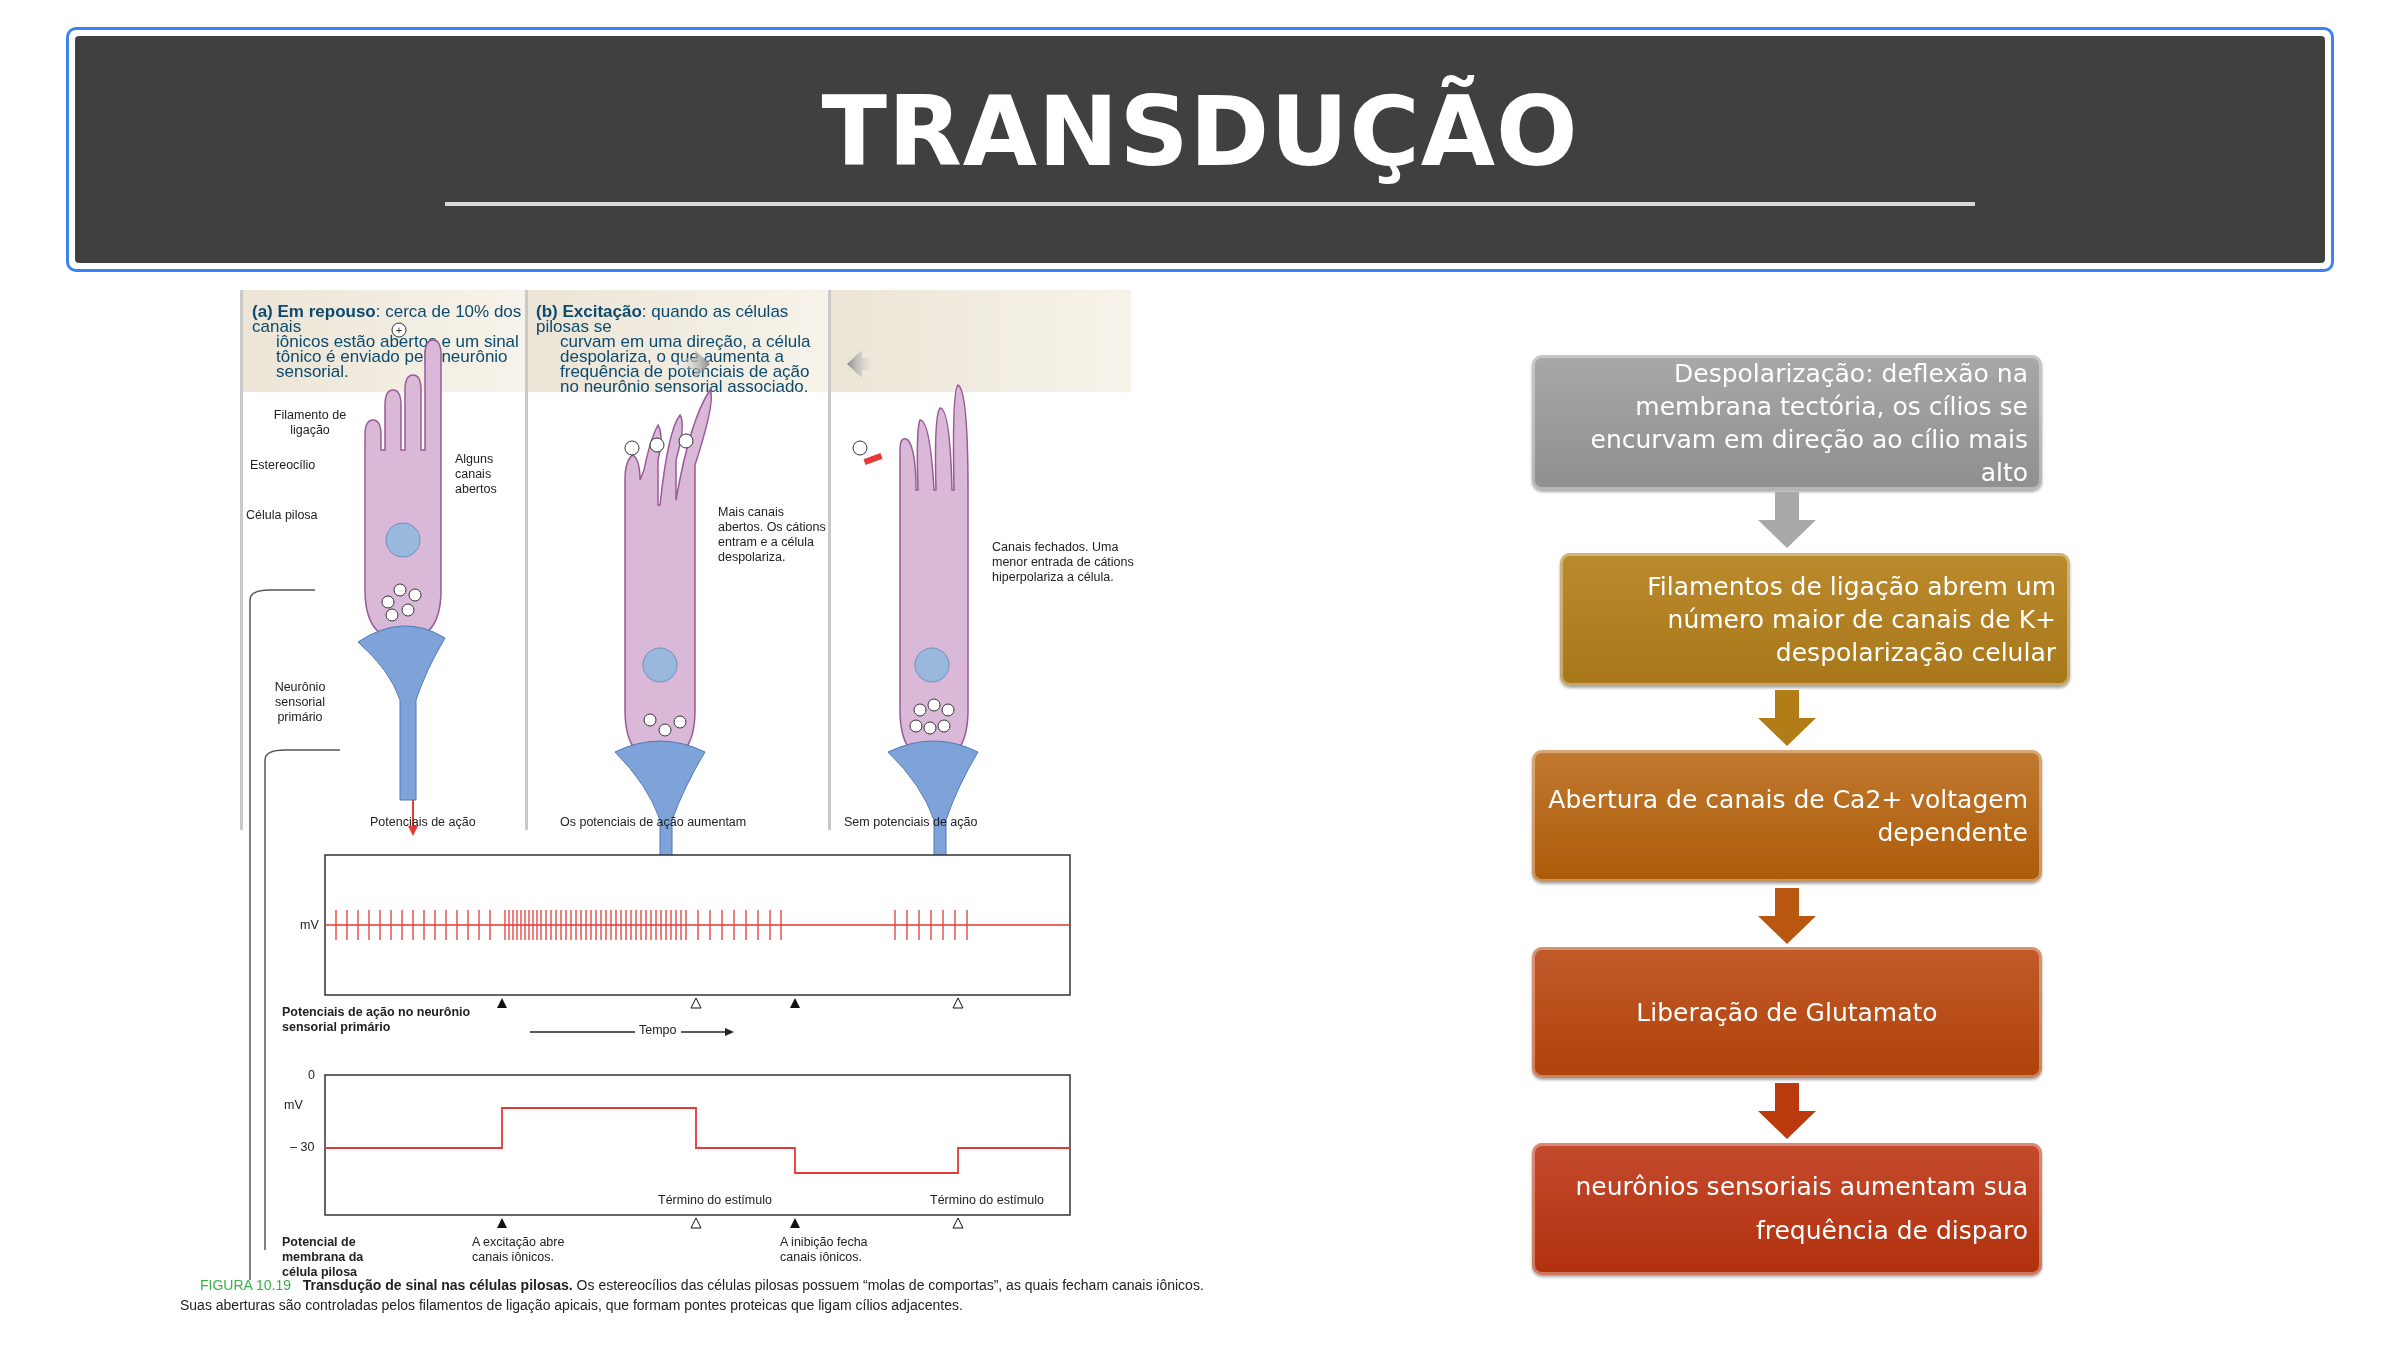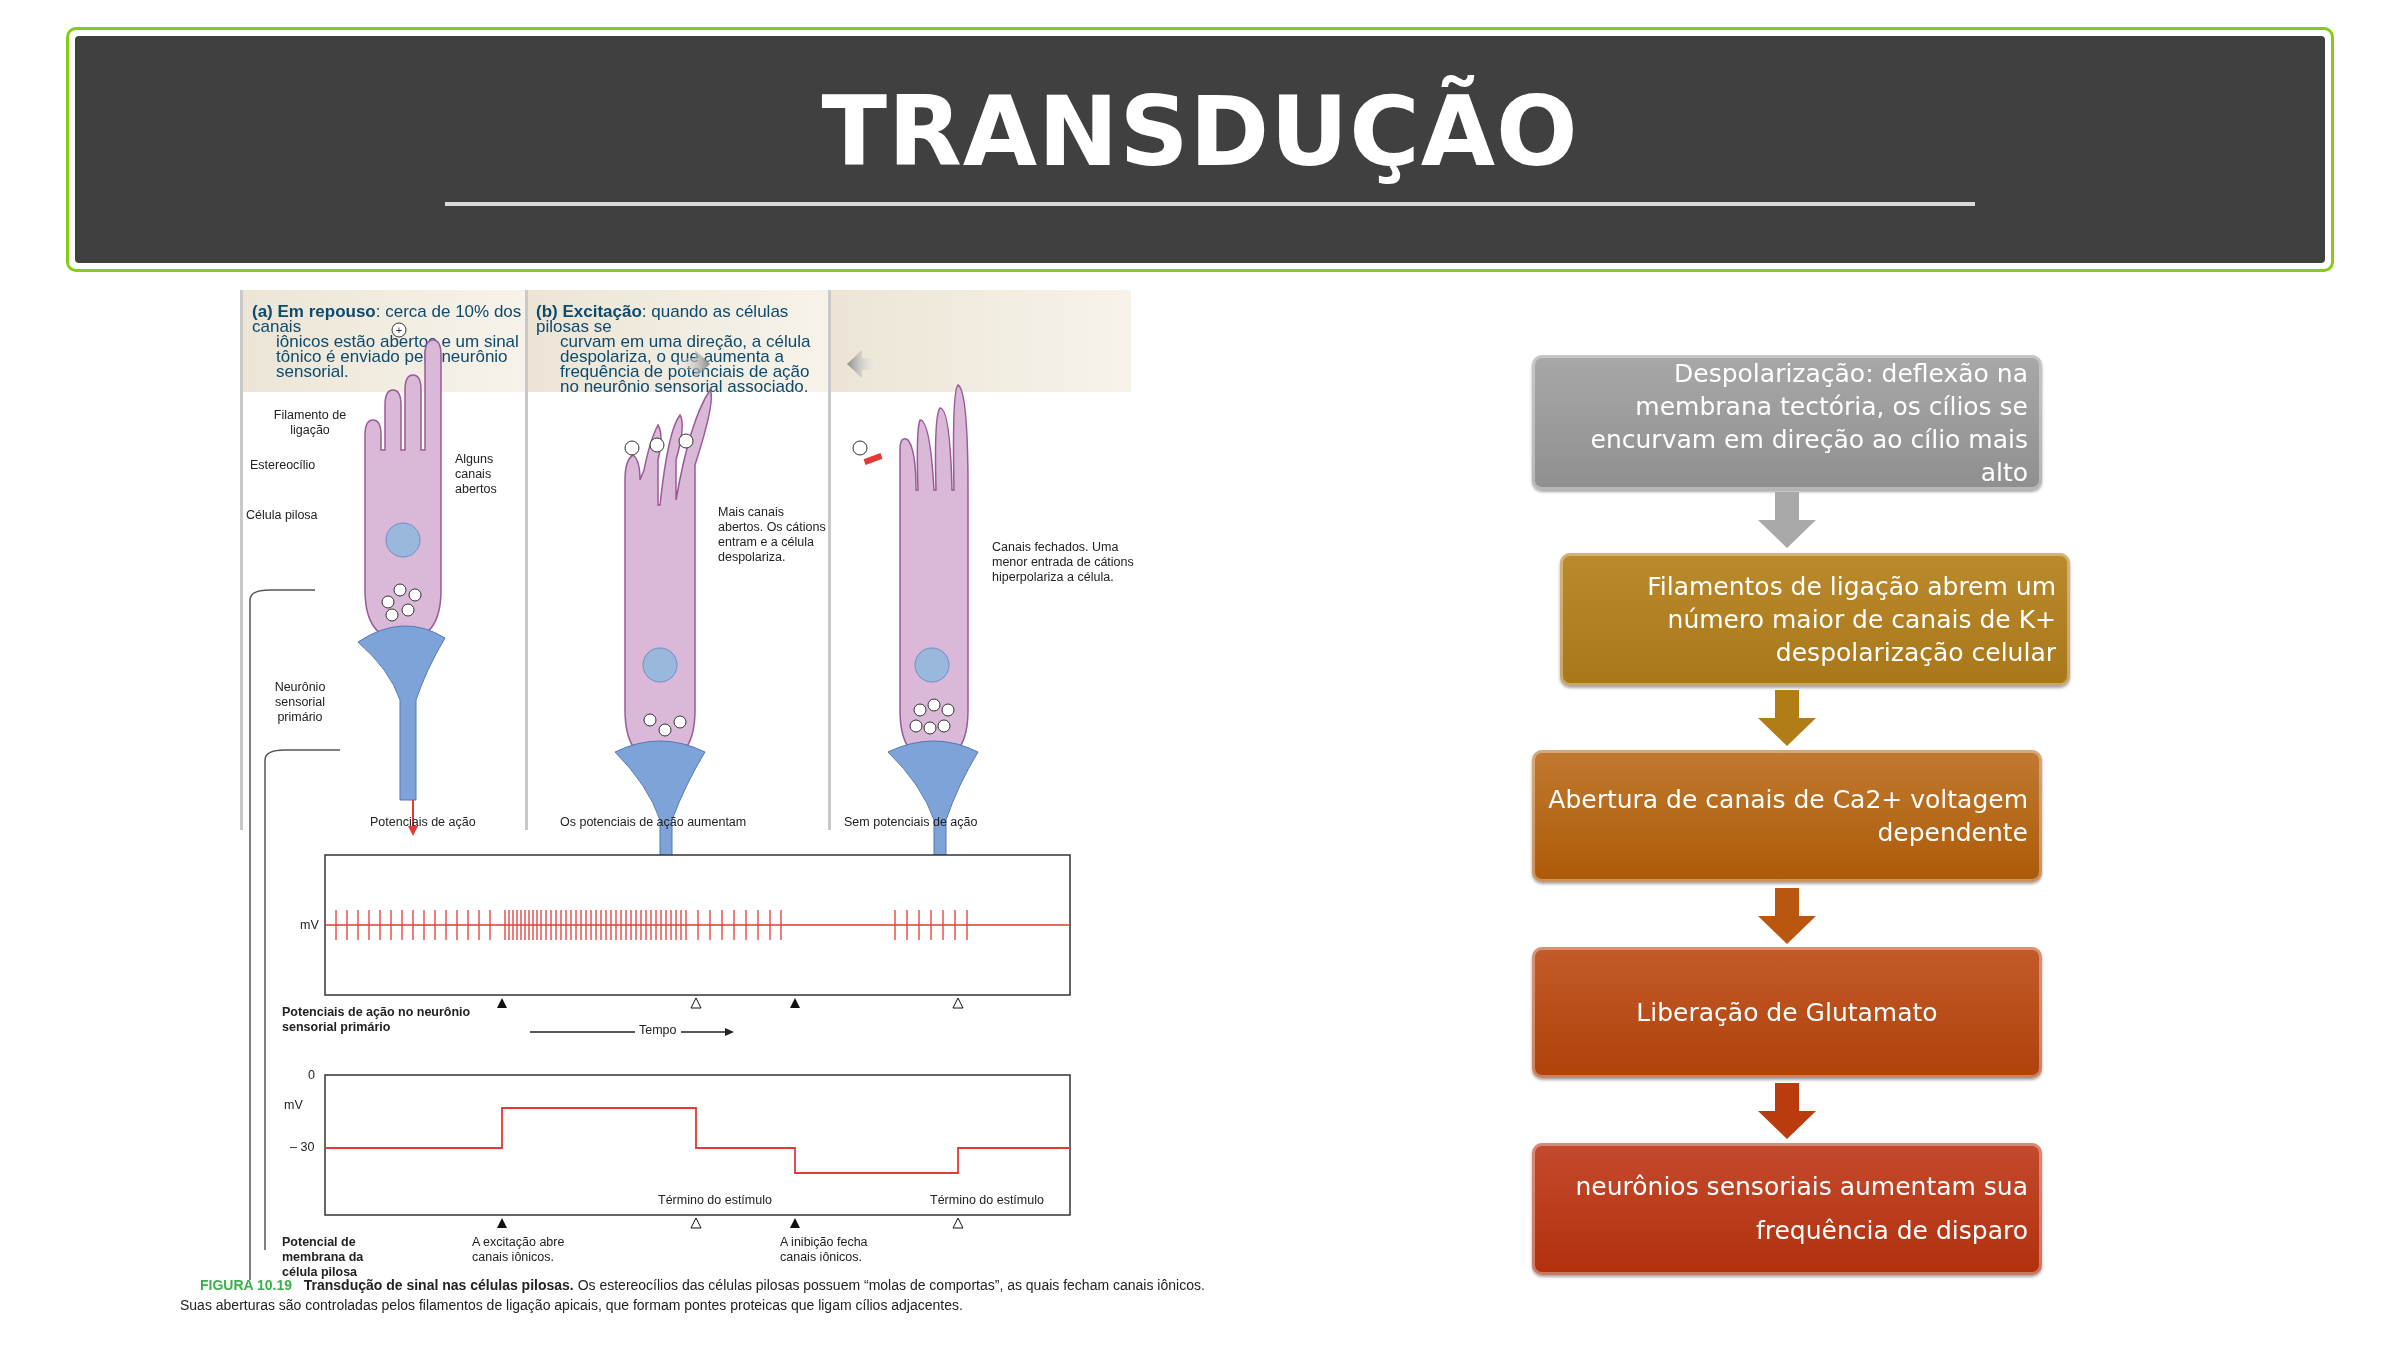--- a/index.html
+++ b/index.html
@@ -1,31 +1,31 @@
 <!DOCTYPE html>
 <html><head>
 <meta charset="utf-8">
 <style>
   html,body{margin:0;padding:0;background:#ffffff;}
   body{width:2400px;height:1350px;position:relative;overflow:hidden;font-family:"Liberation Sans",sans-serif;}
-  .title-frame{position:absolute;left:66px;top:27px;width:2268px;height:245px;border:3px solid #84cc16;border-radius:10px;background:#fff;box-sizing:border-box;}
+  .title-frame{position:absolute;left:66px;top:27px;width:2268px;height:245px;border:3px solid #3b82f6;border-radius:10px;background:#fff;box-sizing:border-box;}
   .title-inner{position:absolute;left:6px;top:6px;right:6px;bottom:6px;background:#404040;border-radius:4px;}
   .title-text{position:absolute;left:0;right:0;top:40px;text-align:center;color:#ffffff;font-family:"DejaVu Sans",sans-serif;font-weight:bold;font-size:96px;letter-spacing:1px;}
   .title-rule{position:absolute;left:370px;width:1530px;top:166px;height:4px;background:#d9d9d9;}
 
   .figure{position:absolute;left:240px;top:290px;width:960px;height:1060px;}
   .panel-head{position:absolute;top:0;height:102px;background:linear-gradient(90deg,#ece5d6,#f7f3ea);}
   .panel-sep{position:absolute;top:0;width:3px;height:540px;background:#c9c9c9;}
   .cap{position:absolute;font-size:17px;line-height:15px;color:#0c4a6e;}
   .cap b{font-weight:bold;}
   .cap .ind{display:block;padding-left:24px;}
   .lbl{position:absolute;font-size:12.5px;line-height:15px;color:#222;}
   .fig-svg{position:absolute;left:0;top:0;}
   .caption{position:absolute;left:-60px;top:985px;width:1040px;font-size:14px;line-height:20px;color:#222;}
-  .caption .fig-num{color:#3bb04a;font-weight:bold;padding-left:20px;}
+  .caption .fig-num{color:#3bb04a;font-weight:normal;padding-left:20px;}
   .caption .fig-title{font-weight:bold;}
 
   .flow-box{position:absolute;left:1532px;width:510px;border-radius:10px;color:#fff;font-family:"DejaVu Sans",sans-serif;text-align:right;display:flex;align-items:center;justify-content:center;box-sizing:border-box;padding:0 14px;font-size:25px;line-height:33px;box-shadow:0 2px 3px rgba(0,0,0,0.35),inset 0 0 0 3px rgba(255,255,255,0.35);}
   .flow-arrow{position:absolute;left:1758px;width:58px;height:56px;}
 </style>
 </head>
 <body>
 
 <div class="title-frame">
   <div class="title-inner">

